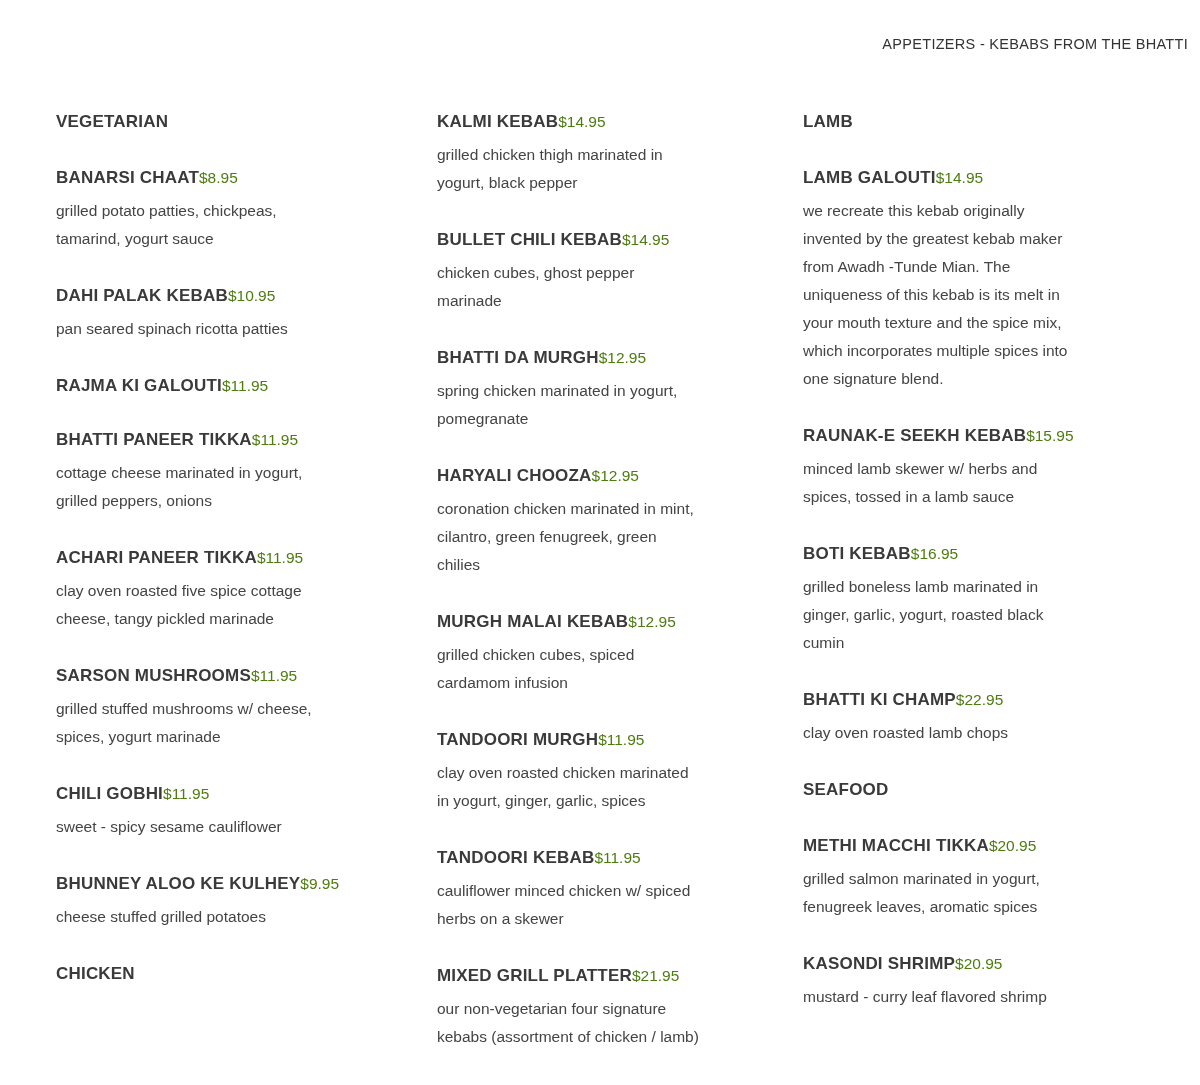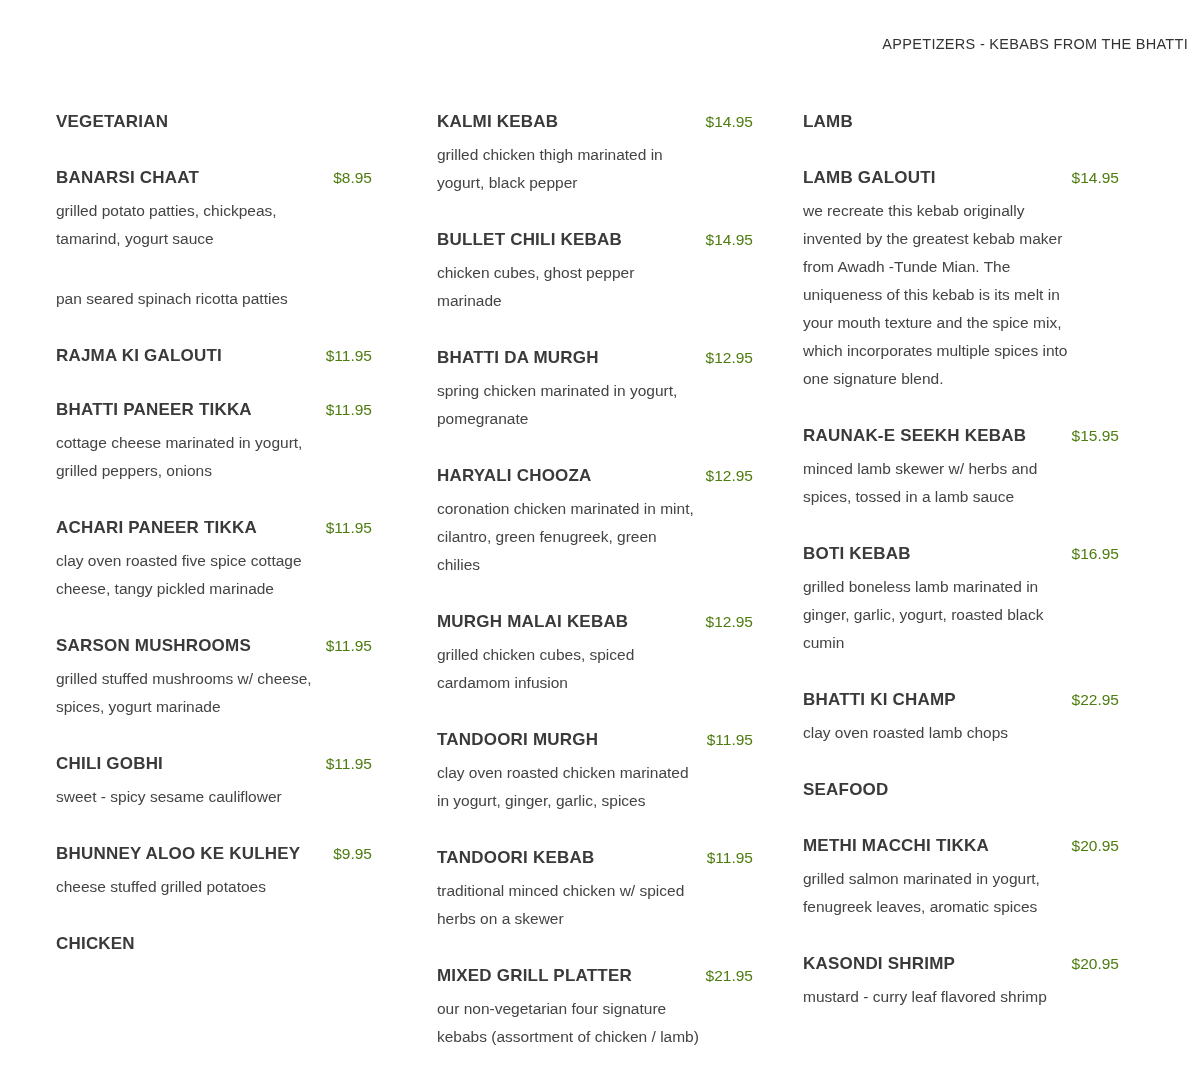--- a/index.html
+++ b/index.html
@@ -15,41 +15,45 @@
     .col { position: absolute; top: 111px; width: 316px; }
     .col-1 { left: 56px; }
     .col-2 { left: 437px; }
     .col-3 { left: 803px; }
     .section-head {
       font-weight: bold; font-size: 17px; color: #3a3a3a;
       letter-spacing: 0.2px; height: 22px; line-height: 22px;
       margin-bottom: 34px;
     }
     .item { margin-bottom: 32px; }
-    .item-head { display: flex; justify-content: space-between; align-items: baseline; height: 22px; line-height: 22px; margin-bottom: 8px; }
+    .item-head { display: flex; align-items: baseline; height: 22px; line-height: 22px; margin-bottom: 8px; }
     .item-name { font-weight: bold; font-size: 17px; color: #3a3a3a; letter-spacing: 0.2px; white-space: nowrap; }
     .item-price { font-size: 15.5px; color: #4d7c0f; white-space: nowrap; }
     .item-desc { font-size: 15.5px; line-height: 28px; color: #444; width: 262px; }
     .col-3 .item-desc { width: 268px; }
   </style>
 </head>
 <body>
 
 <div class="page-title">APPETIZERS - KEBABS FROM THE BHATTI</div>
 
 <div class="col col-1">
     <div class="section-head">VEGETARIAN</div>
     <div class="item">
       <div class="item-head">
         <span class="item-name">BANARSI CHAAT</span>
         <span class="item-price">$8.95</span>
       </div>
       <div class="item-desc">grilled potato patties, chickpeas, tamarind, yogurt sauce</div>
     </div>
     <div class="item">
+      <div class="item-head">
+        <span class="item-name">DAHI PALAK KEBAB</span>
+        <span class="item-price">$10.95</span>
+      </div>
       <div class="item-desc">pan seared spinach ricotta patties</div>
     </div>
     <div class="item">
       <div class="item-head">
         <span class="item-name">RAJMA KI GALOUTI</span>
         <span class="item-price">$11.95</span>
       </div>
     </div>
     <div class="item">
       <div class="item-head">
@@ -129,21 +133,21 @@
         <span class="item-name">TANDOORI MURGH</span>
         <span class="item-price">$11.95</span>
       </div>
       <div class="item-desc">clay oven roasted chicken marinated in yogurt, ginger, garlic, spices</div>
     </div>
     <div class="item">
       <div class="item-head">
         <span class="item-name">TANDOORI KEBAB</span>
         <span class="item-price">$11.95</span>
       </div>
-      <div class="item-desc">traditional minced chicken w/ spiced herbs on a skewer</div>
+      <div class="item-desc">cauliflower minced chicken w/ spiced herbs on a skewer</div>
     </div>
     <div class="item">
       <div class="item-head">
         <span class="item-name">MIXED GRILL PLATTER</span>
         <span class="item-price">$21.95</span>
       </div>
       <div class="item-desc">our non-vegetarian four signature kebabs (assortment of chicken / lamb)</div>
     </div>
   </div>
 <div class="col col-3">

